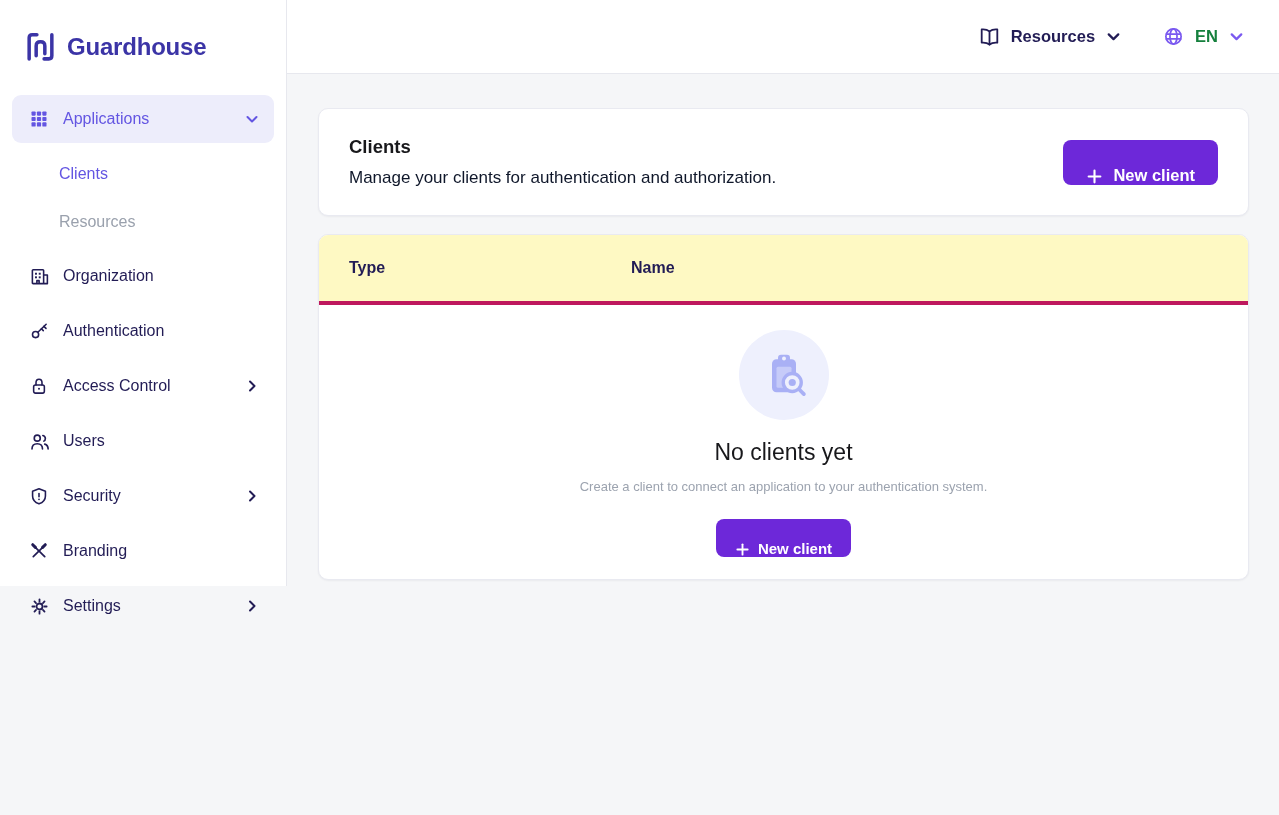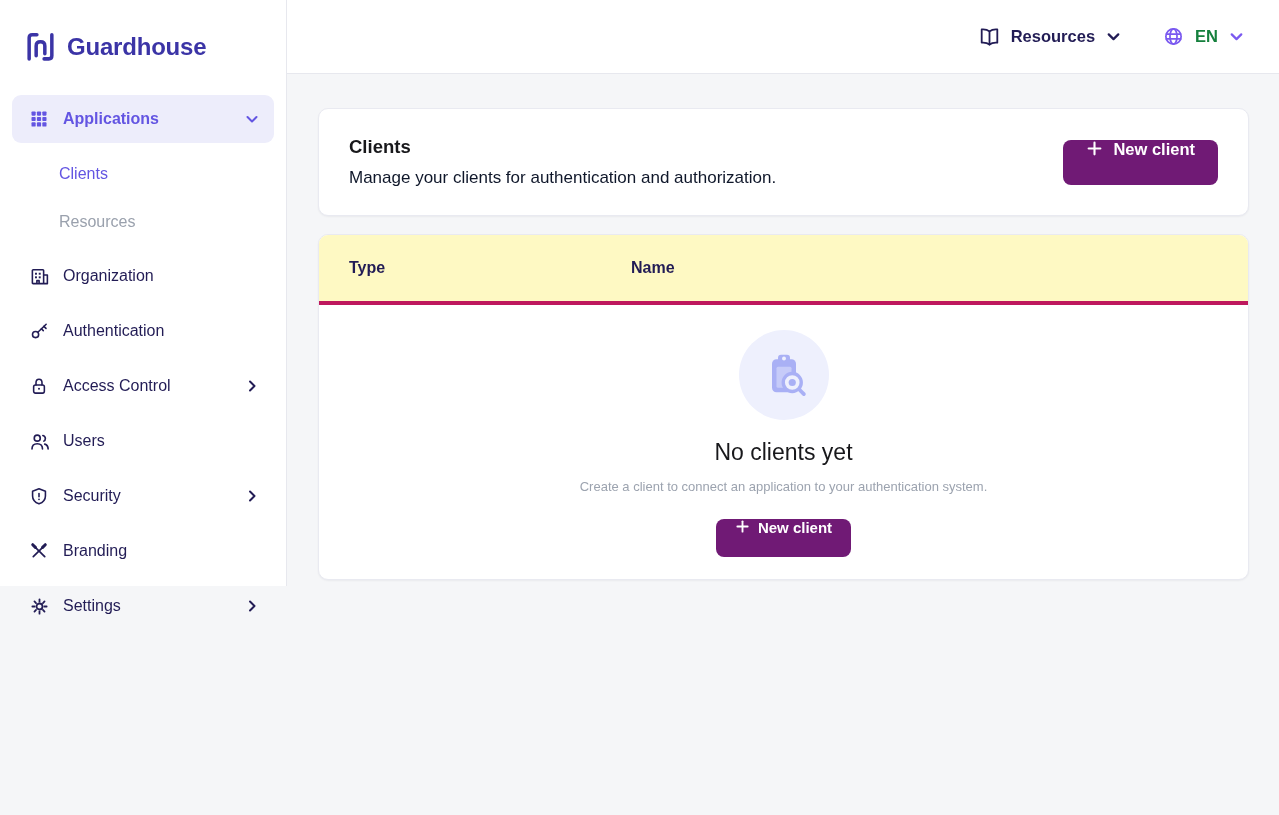--- a/index.html
+++ b/index.html
@@ -7,21 +7,21 @@
   body { font-family:"Liberation Sans", sans-serif; display:flex; background:#f5f6f8; color:#221c55; }
 
   
   .sidebar { width:287px; min-width:287px; height:586px; background:#ffffff; border-right:1px solid #e7e8ee; }
   .logo { display:flex; align-items:center; gap:10px; padding:30px 22px 0 24px; }
   .logo-text { font-size:24px; font-weight:700; color:#3b34a6; letter-spacing:-0.2px; }
   .nav { margin-top:32px; padding:0 12px; }
   .nav-item { display:flex; align-items:center; gap:13px; height:48px; padding:0 14px 0 16px; border-radius:9px; cursor:pointer; margin-bottom:7px; }
   .nav-item .nav-label { font-size:16px; font-weight:500; color:#221c55; flex:1; }
   .nav-item.active { background:#ededfb; }
-  .nav-item.active .nav-label { color:#6355e2;font-weight:bold; }
+  .nav-item.active .nav-label { color:#6355e2; }
   .nav-icon { width:22px; height:22px; display:flex; align-items:center; justify-content:center; }
   .chev { display:flex; align-items:center; }
   .sub-list { margin:2px 0 6px; }
   .sub-item { display:flex; align-items:center; height:48px; padding-left:47px; font-size:16px; font-weight:500; border-radius:8px; cursor:pointer; }
   .sub-item.active { color:#6355e2; }
   .sub-item.muted { color:#9aa1ad; }
 
   
   .right { flex:1; display:flex; flex-direction:column; height:815px; }
   .topbar { height:74px; min-height:74px; background:#ffffff; border-bottom:1px solid #e7e8ee; display:flex; align-items:center; justify-content:flex-end; gap:40px; padding-right:34px; }
@@ -29,21 +29,21 @@
   .topbar-label { font-size:16.5px; font-weight:600; color:#221c55; }
   .lang-label { font-size:16.5px; font-weight:600; color:#15803d; }
 
   
   .content { flex:1; padding:34px 30px 0 31px; background:#f5f6f8; overflow:hidden; }
   .card { background:#ffffff; border:1px solid #e9eaf1; border-radius:10px; box-shadow:0 1px 2px rgba(16,24,40,.05); }
   .page-card { display:flex; align-items:center; justify-content:space-between; padding:27px 30px; }
   .page-title { font-size:18.5px; font-weight:600; color:#18181b; }
   .page-subtitle { font-size:17px; color:#0f172a; margin-top:10px; font-weight:400; }
 
-  .btn { display:inline-flex; align-items:flex-start; justify-content:center; gap:10px; background:#701a75; color:#ffffff; border:none; border-radius:8px; font-weight:600; cursor:pointer; font-family:"Liberation Sans", sans-serif; }
+  .btn { display:inline-flex; align-items:flex-end; justify-content:center; gap:10px; background:#6d28d9; color:#ffffff; border:none; border-radius:8px; font-weight:600; cursor:pointer; font-family:"Liberation Sans", sans-serif; }
   .btn-lg { height:45px; padding:0 23px; font-size:16.5px; }
   .btn-sm { height:38px; padding:0 19px; font-size:15px; gap:8px; margin-top:25px; }
 
   .table-card { margin-top:18px; overflow:hidden; }
   .table-head { display:grid; grid-template-columns:312px 308px 1fr; background:#fef9c3; border-bottom:4px solid #be185d; padding:24px 0; }
   .th { font-size:16px; font-weight:600; color:#221c55; }
   .th:first-child { padding-left:30px; }
 
   .empty { display:flex; flex-direction:column; align-items:center; padding:25px 20px 22px; }
   .empty-circle { width:90px; height:90px; border-radius:50%; background:#eef0fd; display:flex; align-items:center; justify-content:center; }

